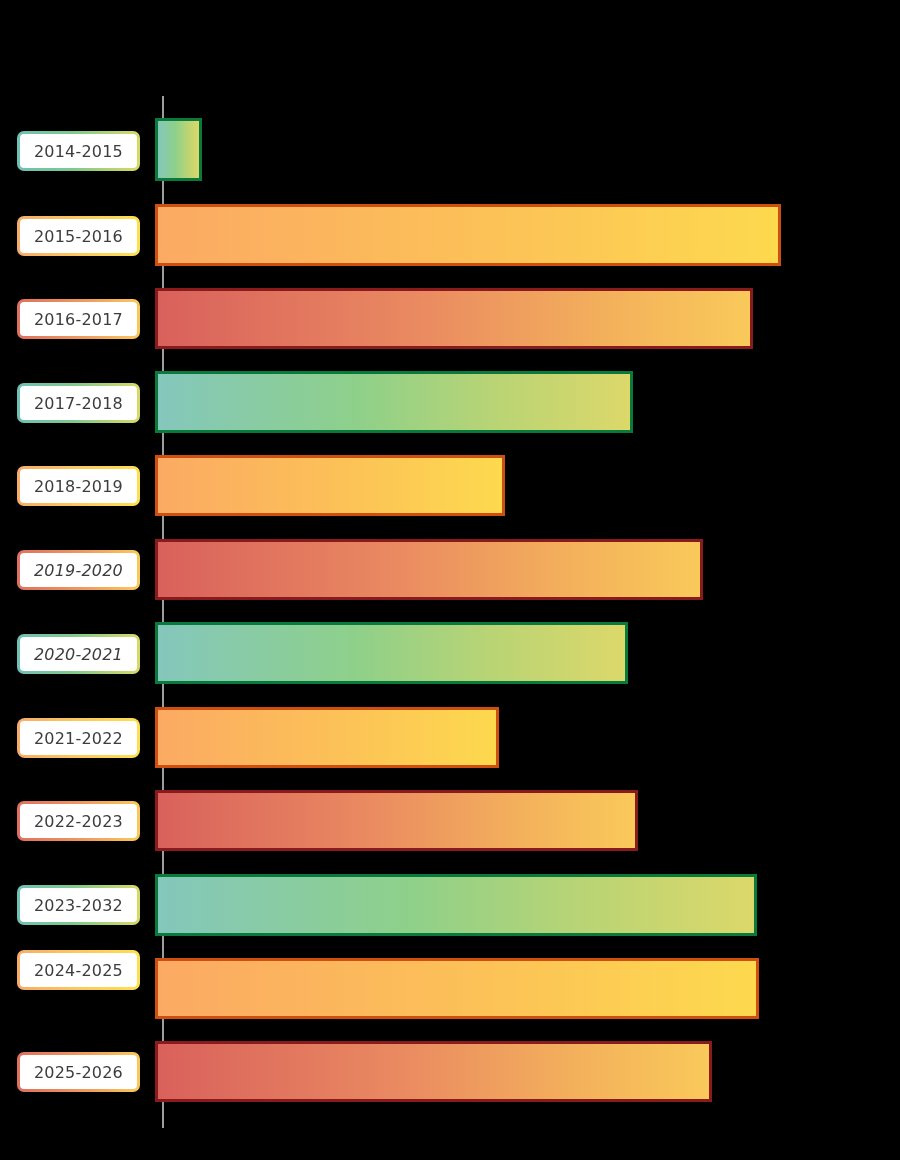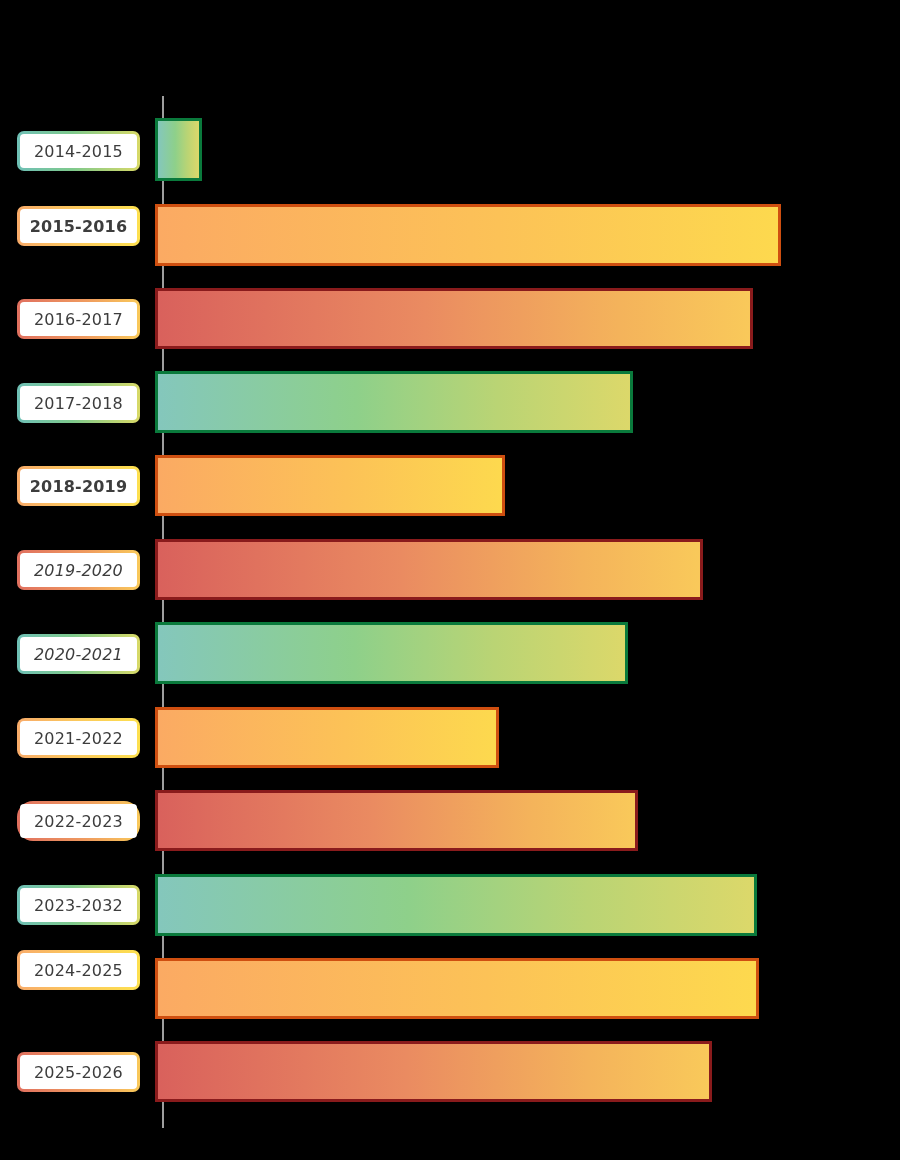--- a/index.html
+++ b/index.html
@@ -96,39 +96,39 @@
 <div id="chart-root">
   <div id="baseline"></div>
   <div id="rows-container">
       <div class="row" style="top: 0px;">
         <div class="label-chip chip-green" style="top: 131px;">
           <div class="label-chip-inner">2014-2015</div>
         </div>
         <div class="bar bar-green" style="left: 155px; width: 47px; top: 118px; height: 63px;"></div>
       </div>
       <div class="row" style="top: 0px;">
-        <div class="label-chip chip-orange" style="top: 206px; font-weight: bold;">
+        <div class="label-chip chip-orange" style="top: 216px;">
           <div class="label-chip-inner">2015-2016</div>
         </div>
         <div class="bar bar-orange" style="left: 155px; width: 626px; top: 204px; height: 62px;"></div>
       </div>
       <div class="row" style="top: 0px;">
         <div class="label-chip chip-red" style="top: 299px;">
           <div class="label-chip-inner">2016-2017</div>
         </div>
         <div class="bar bar-red" style="left: 155px; width: 598px; top: 288px; height: 61px;"></div>
       </div>
       <div class="row" style="top: 0px;">
         <div class="label-chip chip-green" style="top: 383px;">
           <div class="label-chip-inner">2017-2018</div>
         </div>
         <div class="bar bar-green" style="left: 155px; width: 478px; top: 371px; height: 62px;"></div>
       </div>
       <div class="row" style="top: 0px;">
-        <div class="label-chip chip-orange" style="top: 466px; font-weight: bold;">
+        <div class="label-chip chip-orange" style="top: 466px;">
           <div class="label-chip-inner">2018-2019</div>
         </div>
         <div class="bar bar-orange" style="left: 155px; width: 350px; top: 455px; height: 61px;"></div>
       </div>
       <div class="row" style="top: 0px;">
         <div class="label-chip chip-red" style="top: 550px; font-style: italic;">
           <div class="label-chip-inner">2019-2020</div>
         </div>
         <div class="bar bar-red" style="left: 155px; width: 548px; top: 539px; height: 61px;"></div>
       </div>
@@ -138,21 +138,21 @@
         </div>
         <div class="bar bar-green" style="left: 155px; width: 473px; top: 622px; height: 62px;"></div>
       </div>
       <div class="row" style="top: 0px;">
         <div class="label-chip chip-orange" style="top: 718px; border-radius: 8px;">
           <div class="label-chip-inner">2021-2022</div>
         </div>
         <div class="bar bar-orange" style="left: 155px; width: 344px; top: 707px; height: 61px;"></div>
       </div>
       <div class="row" style="top: 0px;">
-        <div class="label-chip chip-red" style="top: 801px; border-radius: 16px;">
+        <div class="label-chip chip-red" style="top: 801px;">
           <div class="label-chip-inner">2022-2023</div>
         </div>
         <div class="bar bar-red" style="left: 155px; width: 483px; top: 790px; height: 61px;"></div>
       </div>
       <div class="row" style="top: 0px;">
         <div class="label-chip chip-green" style="top: 885px;">
           <div class="label-chip-inner">2023-2032</div>
         </div>
         <div class="bar bar-green" style="left: 155px; width: 602px; top: 874px; height: 62px;"></div>
       </div>

